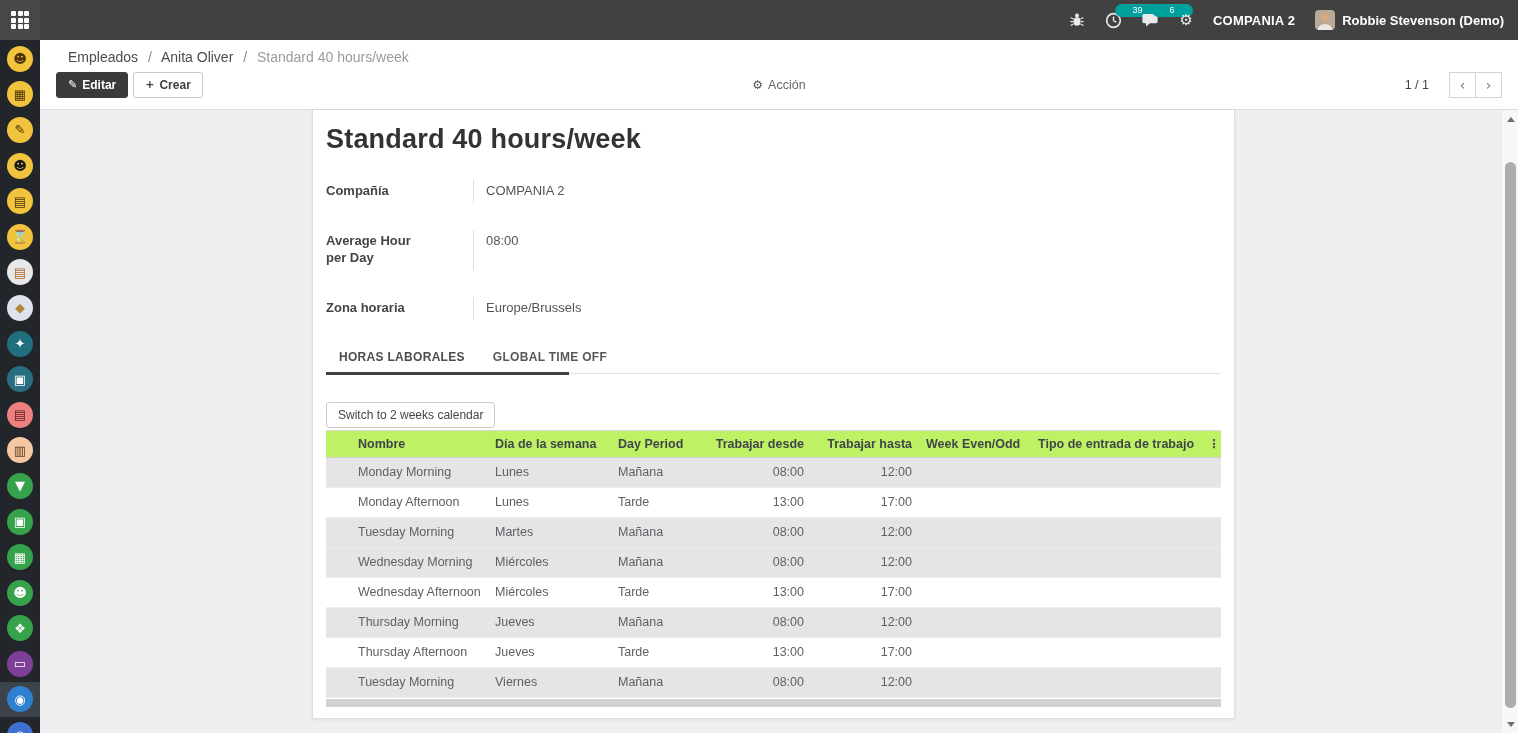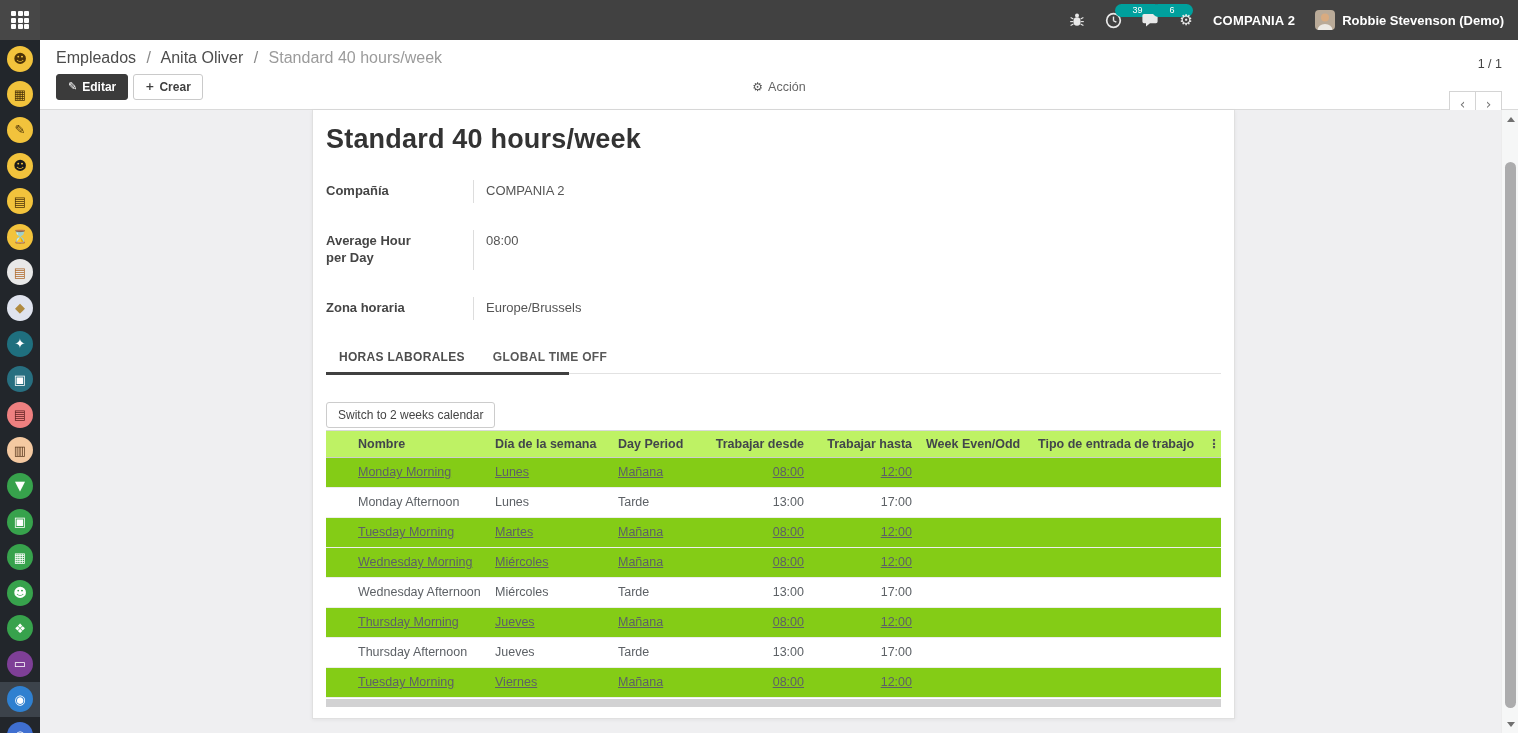--- a/index.html
+++ b/index.html
@@ -27,34 +27,34 @@
   .sidebar { position:absolute; top:40px; left:0; width:40px; height:693px;
     background:#22262b; overflow:hidden; padding-top:1px; }
   .side-item { height:35.6px; display:flex; align-items:center; justify-content:center; cursor:pointer; }
   .side-item.active { background:#3c434b; }
   .app-circle { width:26px; height:26px; border-radius:50%; display:flex; align-items:center;
     justify-content:center; font-size:13px; line-height:1; font-family:"DejaVu Sans", sans-serif; }
 
   
   .main { position:absolute; left:40px; top:40px; width:1478px; height:693px; }
   .control-panel { background:#fff; border-bottom:1px solid #dadada; height:70px; }
-  .breadcrumb { padding:9px 16px 2px; font-size:16px; }
+  .breadcrumb { padding:9px 28px 2px; font-size:14px; }
   .bc-link { color:#4c4c4c; cursor:pointer; }
   .bc-sep { color:#888; margin:0 6px; }
   .bc-current { color:#9b9b9b; }
   .cp-actions { display:flex; align-items:center; height:36px; padding:0 16px; position:relative; }
   .btn { display:inline-flex; align-items:center; gap:5px; font-size:12px; font-weight:bold;
     padding:5px 11px; border-radius:3px; cursor:pointer; line-height:1.2; }
   .btn-edit { background:#3b3b3b; border:1px solid #3b3b3b; color:#fff; }
   .btn-create { background:#fff; border:1px solid #cacaca; color:#3f3f3f; margin-left:5px; }
   .btn .bicon { font-family:"DejaVu Sans", sans-serif; font-size:11px; }
   .action-menu { position:absolute; left:50%; transform:translateX(-50%); color:#666;
     font-size:12.5px; display:flex; align-items:center; gap:5px; cursor:pointer; }
   .action-menu .bicon { font-family:"DejaVu Sans", sans-serif; font-size:12px; color:#555; }
-  .pager { margin-left:auto; display:flex; align-items:flex-end; gap:20px; font-size:12.5px; color:#444;flex-direction:column; }
+  .pager { margin-left:auto; display:flex; align-items:center; gap:20px; font-size:12.5px; color:#444; }
   .pager-btns { display:flex; }
   .pager-btn { width:27px; height:26px; border:1px solid #d4d4d4; background:#fff; display:flex;
     align-items:center; justify-content:center; color:#777; font-size:14px; cursor:pointer;
     font-family:"DejaVu Sans", sans-serif; }
   .pager-btn + .pager-btn { margin-left:-1px; }
 
   
   .content { position:absolute; top:70px; left:0; width:1478px; height:623px; background:#efeff1; }
   .sheet { position:absolute; left:272px; top:0; width:923px; height:609px; background:#fff;
     border:1px solid #e0e0e0; border-top:none; box-shadow:0 1px 4px rgba(0,0,0,.06);
@@ -77,21 +77,21 @@
   .table-wrap { margin-top:2px; }
   table { width:100%; border-collapse:collapse; table-layout:fixed; font-size:12.5px; color:#5d6166; }
   thead th { background:#bef264; font-weight:bold; color:#42464b; text-align:left;
     padding:6px 6px; border-top:1px solid #d9d9d9; border-bottom:1px solid #cdcdcd; }
   thead th.num { text-align:right; padding-right:8px; }
   thead th.kebab { text-align:center; padding:6px 0; color:#555;
     font-family:"DejaVu Sans", sans-serif; font-size:12px; cursor:pointer; }
   tbody td { padding:7.5px 6px; border-bottom:1px solid #ededee; white-space:nowrap;
     overflow:hidden; }
   tbody td.num { text-align:right; padding-right:8px; }
-  tr.stripe { background:#84cc16;text-decoration:underline; }
+  tr.stripe { background:#e5e5e5; }
   .h-scroll { height:8px; background:#d2d2d3; margin-top:1px; }
 
   
   .v-scroll { position:absolute; top:0; right:0; width:17px; height:623px;
     background:#f6f7f7; border-left:1px solid #ececec; }
   .v-arrow { position:absolute; left:4.5px; width:0; height:0;
     border-left:4px solid transparent; border-right:4px solid transparent; }
   .v-arrow.up { top:7px; border-bottom:5px solid #707070; }
   .v-arrow.down { bottom:6px; border-top:5px solid #707070; }
   .v-thumb { position:absolute; top:52px; left:2.5px; width:11px; height:546px;

